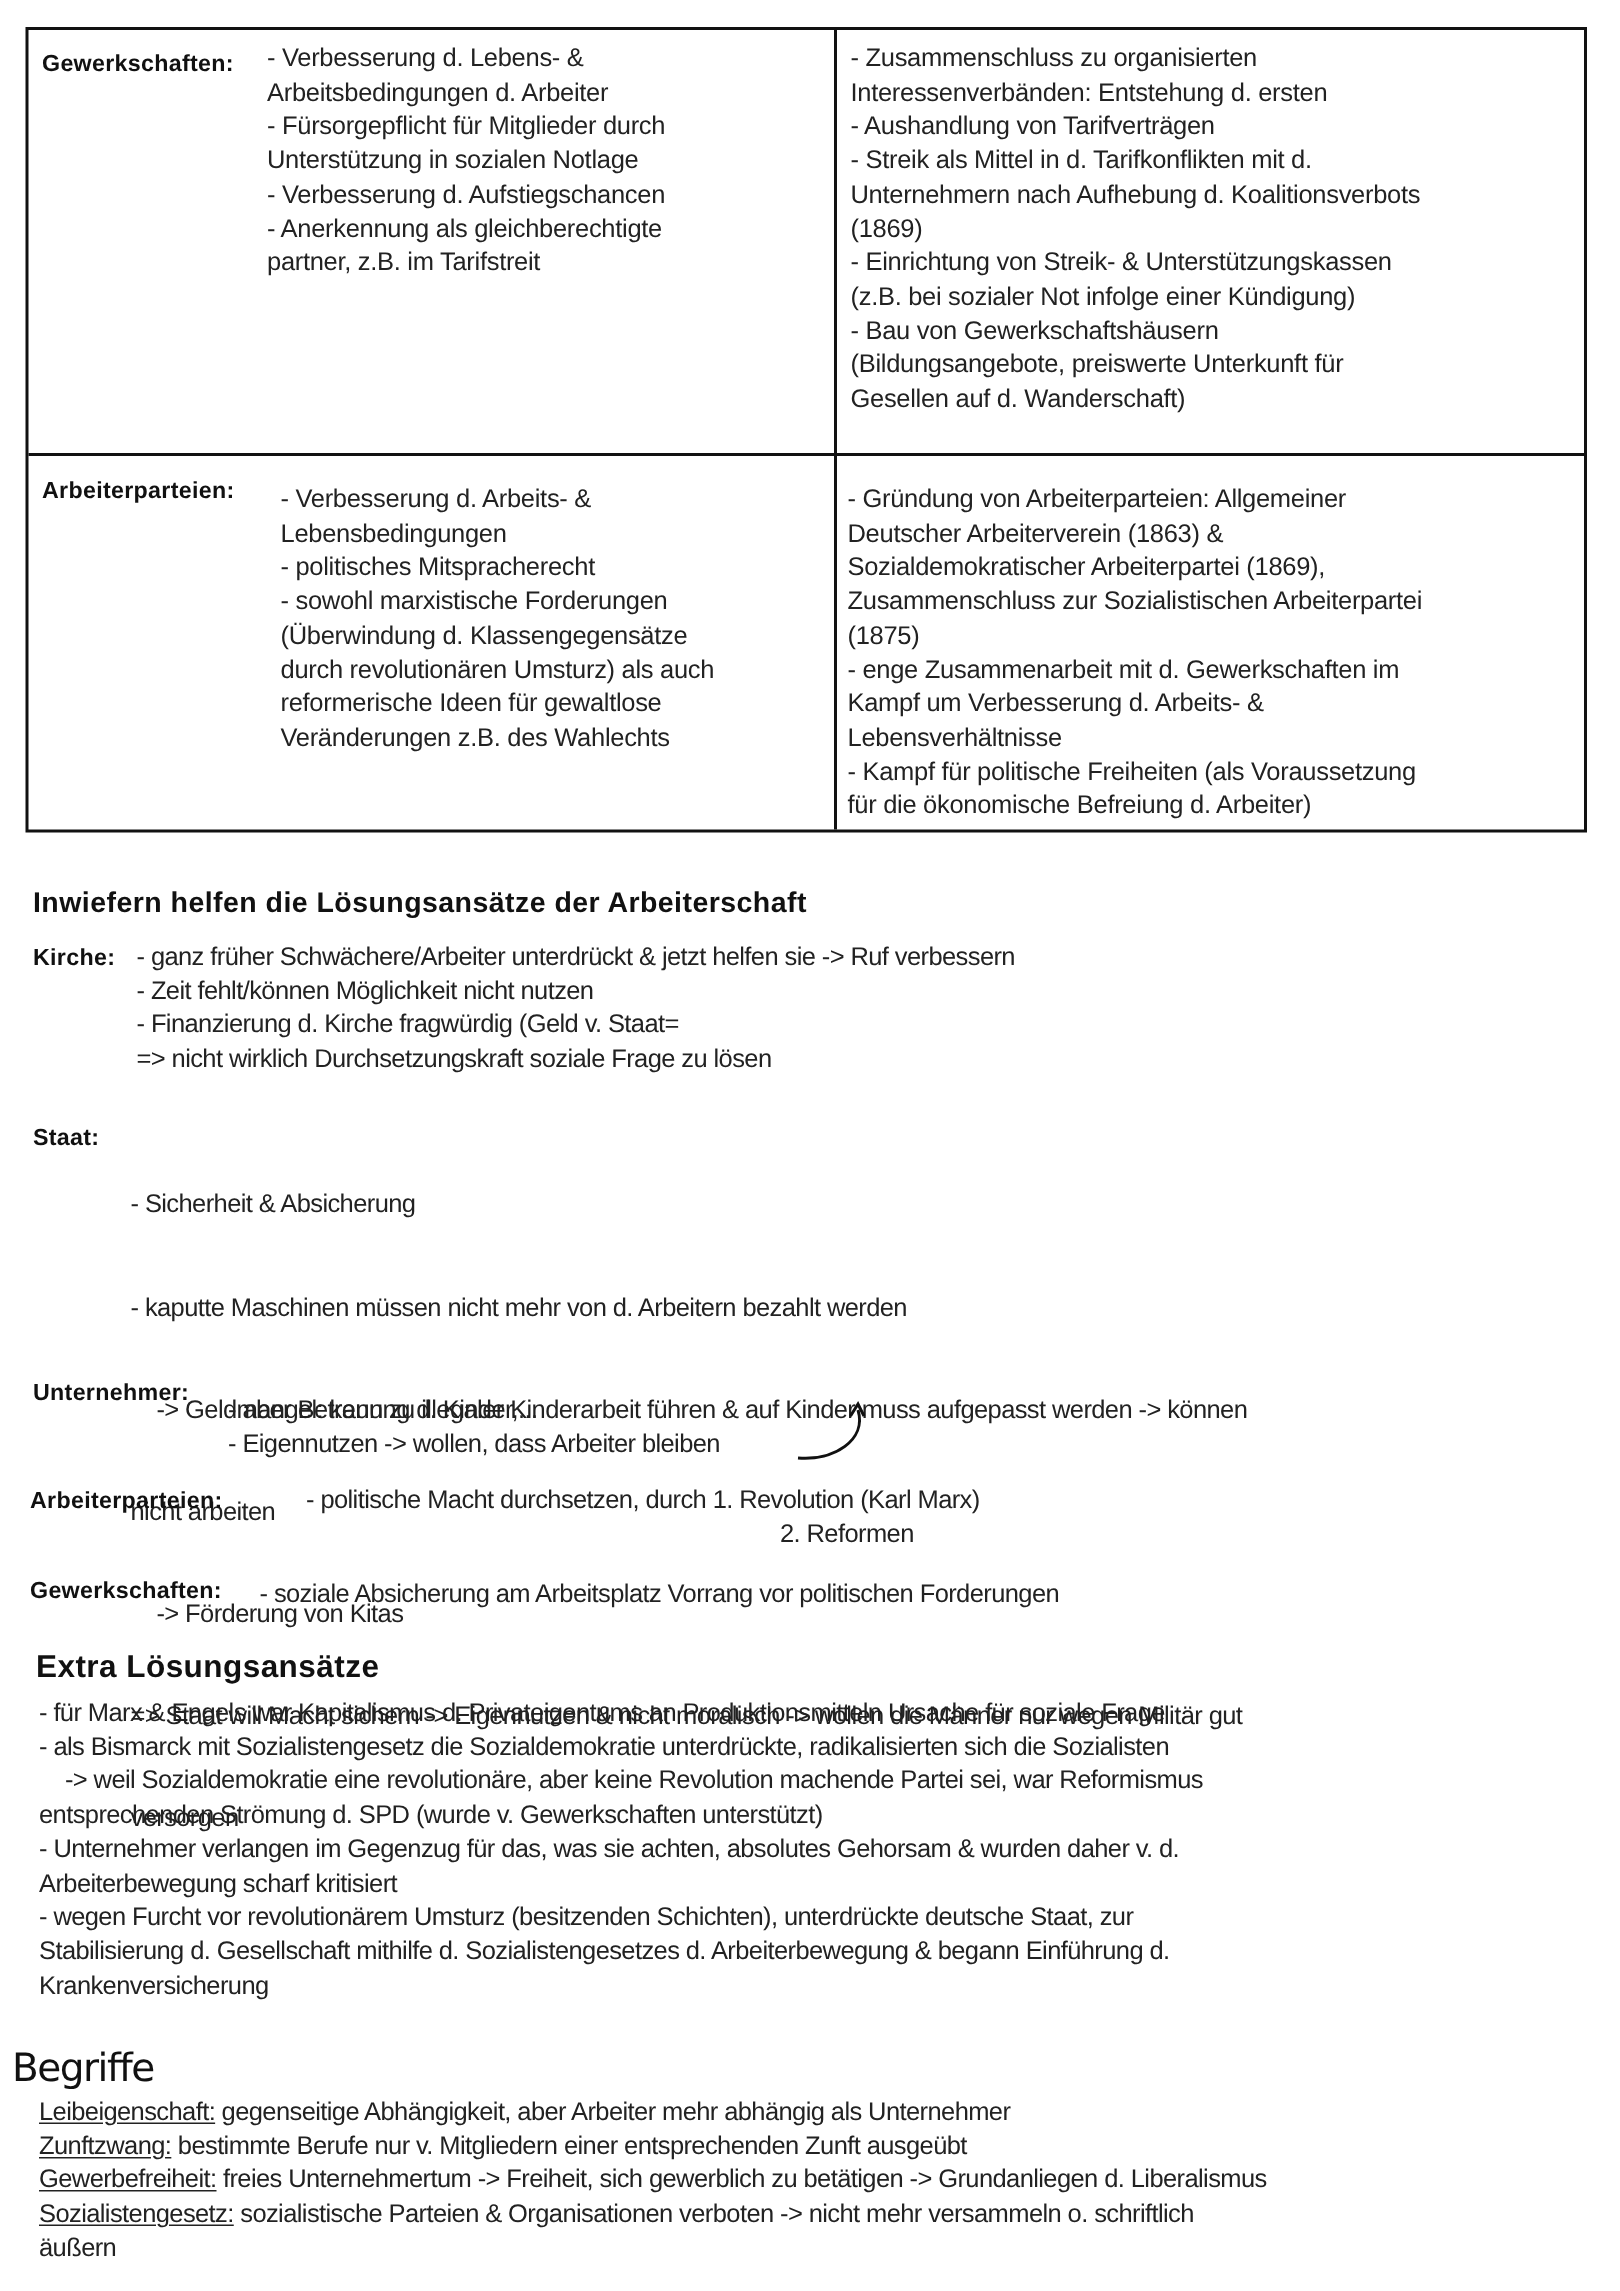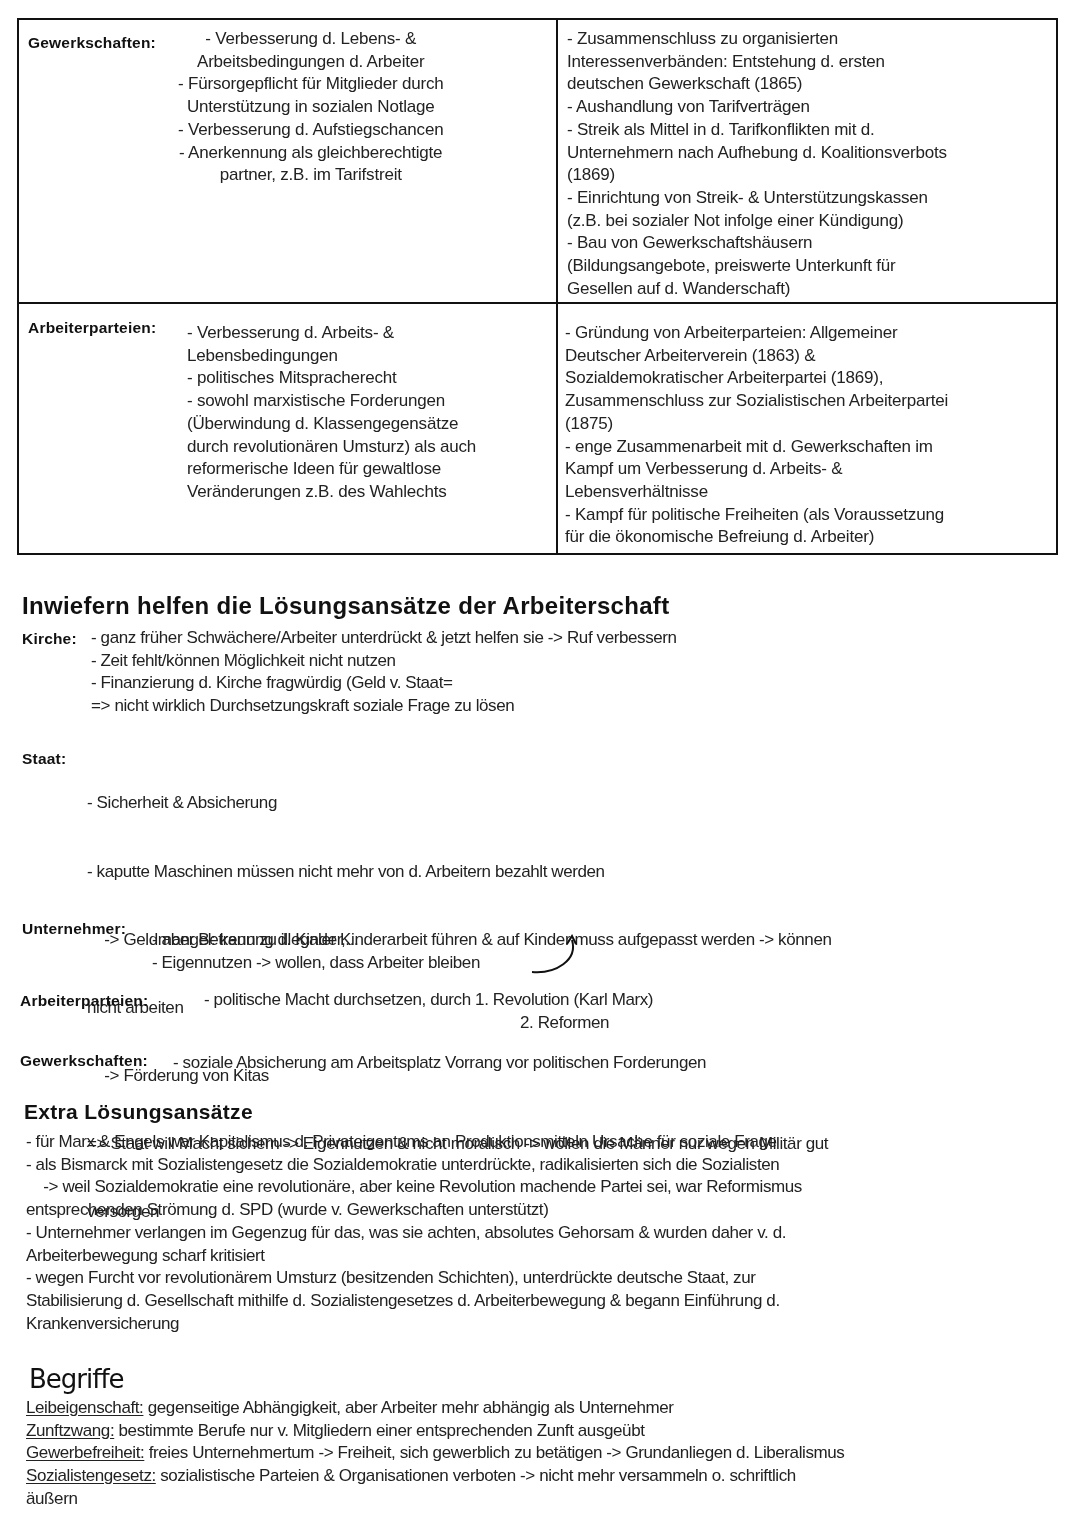--- a/index.html
+++ b/index.html
@@ -6,46 +6,45 @@
   body { width:1080px; height:1527px; position:relative; overflow:hidden;
          font-family:"Liberation Sans", sans-serif; color:#1a1a1a; }
   .abs { position:absolute; }
   .tbl { position:absolute; left:17px; top:18px; width:1041px; height:537px;
          border:2px solid #111; box-sizing:border-box; }
   .vline { position:absolute; left:537px; top:0; width:2px; height:100%; background:#111; }
   .hline { position:absolute; left:0; top:282px; width:100%; height:2px; background:#111; }
   .lbl { font-weight:bold; font-size:15.5px; letter-spacing:0.2px; color:#111; }
   .txt { font-size:17px; line-height:22.7px; color:#222; letter-spacing:-0.2px; }
   .lines div { white-space:nowrap; }
-  .h2 { font-weight:bold; font-size:24px; color:#111; letter-spacing:0.3px; }
+  .h2 { font-weight:bold; font-size:19px; color:#111; letter-spacing:0.3px; }
   .h3 { font-size:26px; color:#111; font-family:"DejaVu Sans", sans-serif; letter-spacing:-1px; }
   .ul { text-decoration:underline; text-underline-offset:2px; }
   .small { font-size:17px; line-height:22.7px; letter-spacing:-0.4px; color:#222; }
 </style>
 </head>
 <body>
 
 <div class="tbl">
   <div class="vline"></div>
   <div class="hline"></div>
 
   <div class="abs lbl" style="left:9px; top:14px;">Gewerkschaften:</div>
-  <div class="abs txt lines" style="left:159px; top:8px;text-align:center;">
+  <div class="abs txt lines" style="left:159px; top:8px;">
     <div>- Verbesserung d. Lebens- &amp;</div>
     <div>Arbeitsbedingungen d. Arbeiter</div>
     <div>- Fürsorgepflicht für Mitglieder durch</div>
     <div>Unterstützung in sozialen Notlage</div>
     <div>- Verbesserung d. Aufstiegschancen</div>
     <div>- Anerkennung als gleichberechtigte</div>
     <div>partner, z.B. im Tarifstreit</div>
   </div>
   <div class="abs txt lines" style="left:548px; top:8px;">
     <div>- Zusammenschluss zu organisierten</div>
     <div>Interessenverbänden: Entstehung d. ersten</div>
-    <div>deutschen Gewerkschaft (1865)</div>
     <div>- Aushandlung von Tarifverträgen</div>
     <div>- Streik als Mittel in d. Tarifkonflikten mit d.</div>
     <div>Unternehmern nach Aufhebung d. Koalitionsverbots</div>
     <div>(1869)</div>
     <div>- Einrichtung von Streik- &amp; Unterstützungskassen</div>
     <div>(z.B. bei sozialer Not infolge einer Kündigung)</div>
     <div>- Bau von Gewerkschaftshäusern</div>
     <div>(Bildungsangebote, preiswerte Unterkunft für</div>
     <div>Gesellen auf d. Wanderschaft)</div>
   </div>
@@ -119,20 +118,20 @@
   <div>- als Bismarck mit Sozialistengesetz die Sozialdemokratie unterdrückte, radikalisierten sich die Sozialisten</div>
   <div style="white-space:pre;">    -&gt; weil Sozialdemokratie eine revolutionäre, aber keine Revolution machende Partei sei, war Reformismus</div>
   <div>entsprechenden Strömung d. SPD (wurde v. Gewerkschaften unterstützt)</div>
   <div>- Unternehmer verlangen im Gegenzug für das, was sie achten, absolutes Gehorsam &amp; wurden daher v. d.</div>
   <div>Arbeiterbewegung scharf kritisiert</div>
   <div>- wegen Furcht vor revolutionärem Umsturz (besitzenden Schichten), unterdrückte deutsche Staat, zur</div>
   <div>Stabilisierung d. Gesellschaft mithilfe d. Sozialistengesetzes d. Arbeiterbewegung &amp; begann Einführung d.</div>
   <div>Krankenversicherung</div>
 </div>
 
-<div class="abs h3" style="left:29px; top:1364px;">Begriffe</div>
+<div class="abs h3" style="left:8px; top:1364px;">Begriffe</div>
 <div class="abs small lines" style="left:26px; top:1397px;">
   <div><span class="ul">Leibeigenschaft:</span><span> gegenseitige Abhängigkeit, aber Arbeiter mehr abhängig als Unternehmer</span></div>
   <div><span class="ul">Zunftzwang:</span><span> bestimmte Berufe nur v. Mitgliedern einer entsprechenden Zunft ausgeübt</span></div>
   <div><span class="ul">Gewerbefreiheit:</span><span> freies Unternehmertum -&gt; Freiheit, sich gewerblich zu betätigen -&gt; Grundanliegen d. Liberalismus</span></div>
   <div><span class="ul">Sozialistengesetz:</span><span> sozialistische Parteien &amp; Organisationen verboten -&gt; nicht mehr versammeln o. schriftlich</span></div>
   <div>äußern</div>
 </div>
 
 </body></html>

